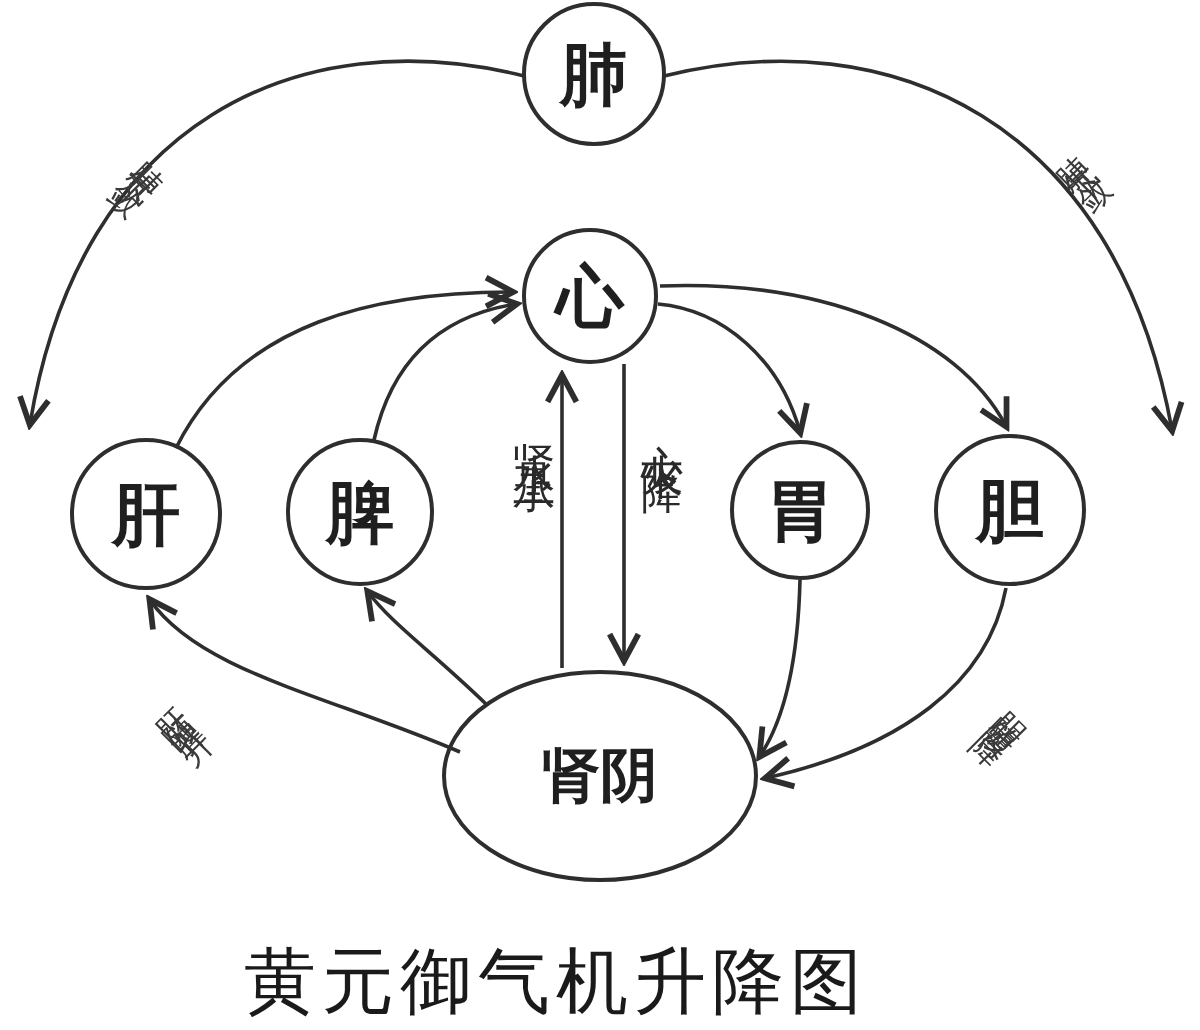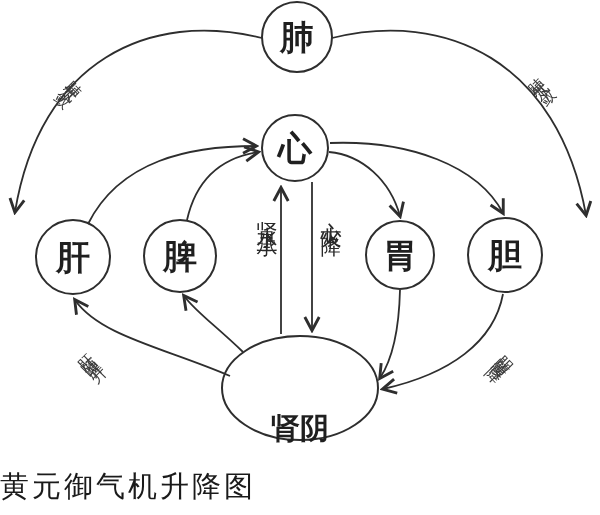--- a/index.html
+++ b/index.html
@@ -24,43 +24,42 @@
     font-weight:bold;
     letter-spacing:0;
     text-align:center;
   }
   .kidney-label{
     transform:translate(-50%,-50%);
     font-size:29px;
     font-weight:bold;
     line-height:1.28;
     text-align:center;
-    margin-top:41px;
   }
   .vcol{
     writing-mode:vertical-lr;
     text-orientation:upright;
     font-size:21px;
     letter-spacing:5px;
     color:#2a2a2a;
   }
   .rot{
     writing-mode:vertical-lr;
     text-orientation:upright;
     font-size:16px;
     letter-spacing:5px;
     color:#3a3a3a;
   }
   .rot.cw{transform:translate(-50%,-50%) rotate(45deg);}
   .rot.ccw{transform:translate(-50%,-50%) rotate(-45deg);}
   #title{
     left:0;top:467px;width:556px;
-    text-align:left;
+    text-align:center;
     font-family:"Liberation Serif","DejaVu Serif",serif;
-    font-size:29px;
+    font-size:36px;
     letter-spacing:3px;
     color:#1a1a1a;
   }
 </style>
 </head>
 <body>
 
 <div id="stage">
 
   <svg id="edges" width="600" height="515" viewBox="0 0 600 515">

